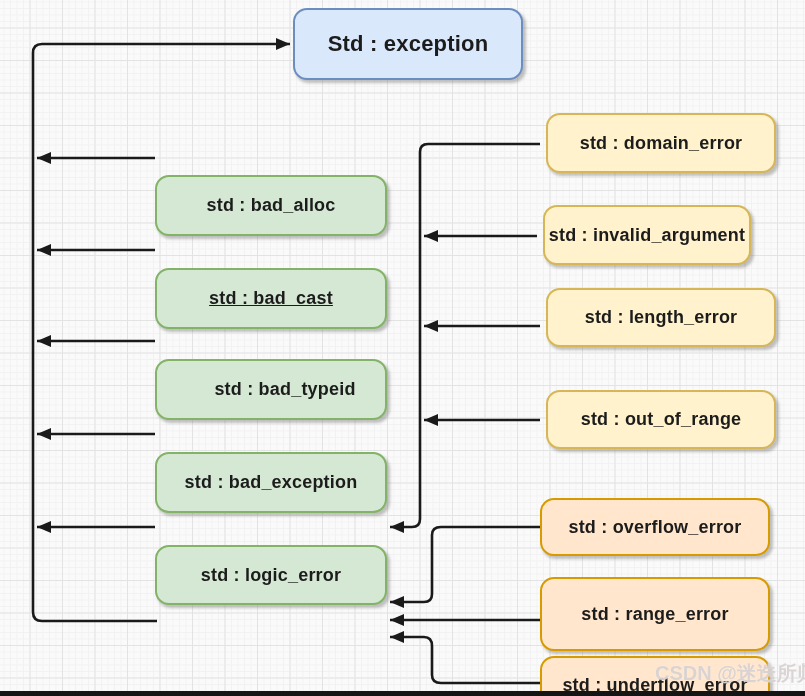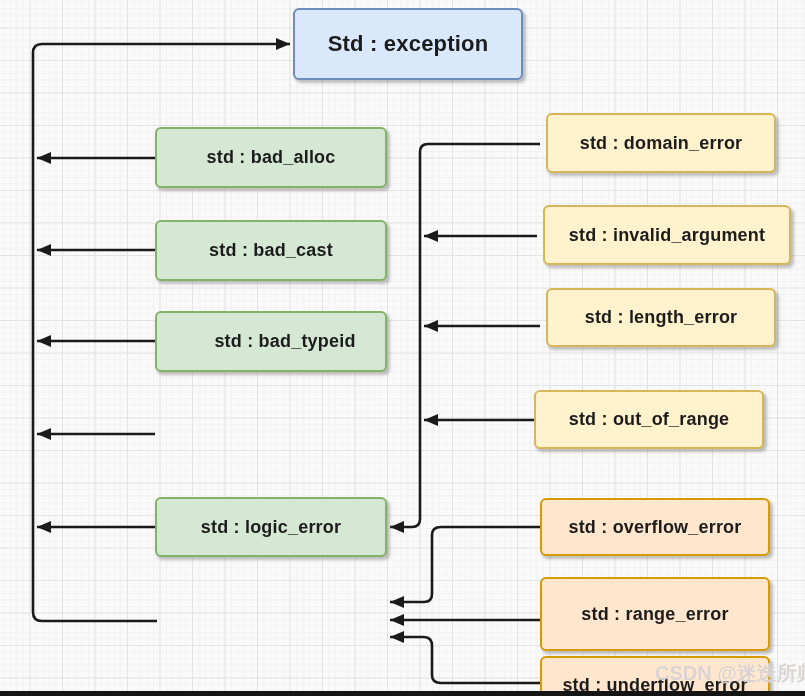--- a/index.html
+++ b/index.html
@@ -31,32 +31,32 @@
     fill: none;
     stroke: var(--line, #1a1a1a);
     stroke-width: 2.6;
     stroke-linejoin: round;
   }
   .node {
     position: absolute;
     display: flex;
     align-items: center;
     justify-content: center;
-    border-radius: 6px;
+    border-radius: 14px;
     box-sizing: border-box;
     border: 2px solid #999;
     box-shadow: 2.5px 3px 3px rgba(120,120,120,0.45);
     font-weight: bold;
     color: #1c1c1c;
     font-size: 18px;
     letter-spacing: 0.2px;
     white-space: nowrap;
   }
   .node.blue   { background: var(--blue-fill, #dae8fc);   border-color: var(--blue-stroke, #6c8ebf);   font-size: 22px; }
-  .node.green  { background: var(--green-fill, #d5e8d4);  border-color: var(--green-stroke, #82b366); }
+  .node.green  { background: var(--green-fill, #d5e8d4);  border-color: var(--green-stroke, #82b366); margin-top: 48px; }
   .node.yellow { background: var(--yellow-fill, #fff2cc); border-color: var(--yellow-stroke, #d6b656); margin-left: 6px; }
   .node.orange { background: var(--orange-fill, #ffe6cc); border-color: var(--orange-stroke, #d79b00); }
   .watermark {
     position: absolute;
     left: 655px;
     top: 660px;
     width: 150px;
     font-size: 20px;
     font-weight: bold;
     color: rgba(215, 208, 208, 0.92);
@@ -98,28 +98,29 @@
     <path class="edge" d="M540,420 H424" marker-end="url(#arrow)"></path>
 
     <path class="edge" d="M540,527 H441 Q432,527 432,535 V594 Q432,602 424,602 H390" marker-end="url(#arrow)"></path>
     <path class="edge" d="M540,620 H390" marker-end="url(#arrow)"></path>
     <path class="edge" d="M540,683 H441 Q432,683 432,675 V646 Q432,637 424,637 H390" marker-end="url(#arrow)"></path>
   </svg>
 
   <div class="node blue" style="left:293px; top:8px; width:230px; height:72px;">Std : exception</div>
 
   <div class="node green" style="left:155px; top:127px; width:232px; height:61px;">std : bad_alloc</div>
-  <div class="node green" style="left:155px; top:220px; width:232px; height:61px;">std : bad_cast</div>
+  <div class="node green" style="left:155px; top:220px; width:232px; height:61px;text-decoration:underline;">std : bad_cast</div>
   <div class="node green" style="left:155px; top:311px; width:232px; height:61px;padding-left:28px;">std : bad_typeid</div>
+  <div class="node green" style="left:155px; top:404px; width:232px; height:61px;">std : bad_exception</div>
   <div class="node green" style="left:155px; top:497px; width:232px; height:60px;">std : logic_error</div>
 
   <div class="node yellow" style="left:540px; top:113px; width:230px; height:60px;">std : domain_error</div>
-  <div class="node yellow" style="left:537px; top:205px; width:248px; height:60px;">std : invalid_argument</div>
+  <div class="node yellow" style="left:537px; top:205px; width:208px; height:60px;">std : invalid_argument</div>
   <div class="node yellow" style="left:540px; top:288px; width:230px; height:59px;">std : length_error</div>
-  <div class="node yellow" style="left:528px; top:390px; width:230px; height:59px;">std : out_of_range</div>
+  <div class="node yellow" style="left:540px; top:390px; width:230px; height:59px;">std : out_of_range</div>
 
   <div class="node orange" style="left:540px; top:498px; width:230px; height:58px;">std : overflow_error</div>
   <div class="node orange" style="left:540px; top:577px; width:230px; height:74px;">std : range_error</div>
   <div class="node orange" style="left:540px; top:656px; width:230px; height:58px;">std : underflow_error</div>
 
   <div class="watermark">CSDN @迷迭所归处</div>
 
   <div class="bottom-bar"></div>
 </div>
 

